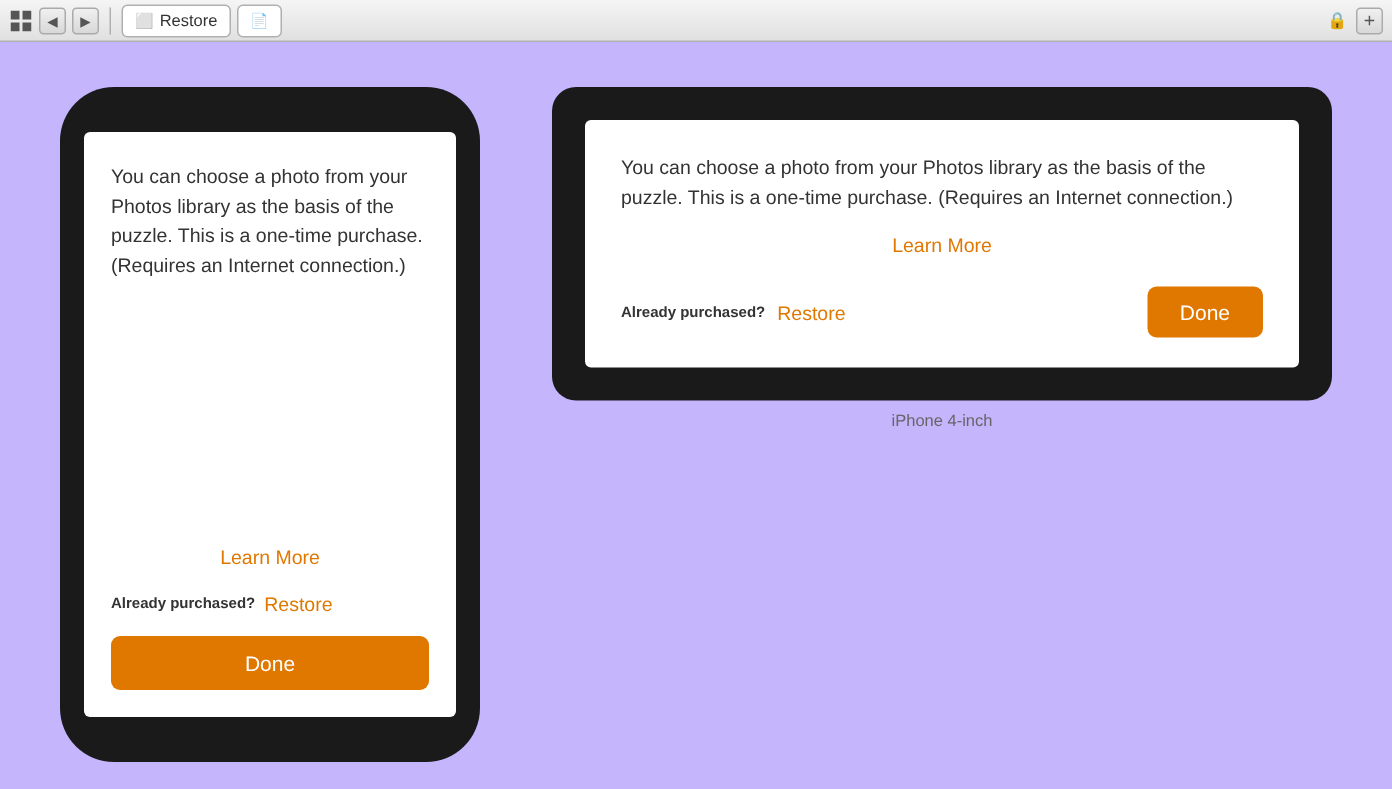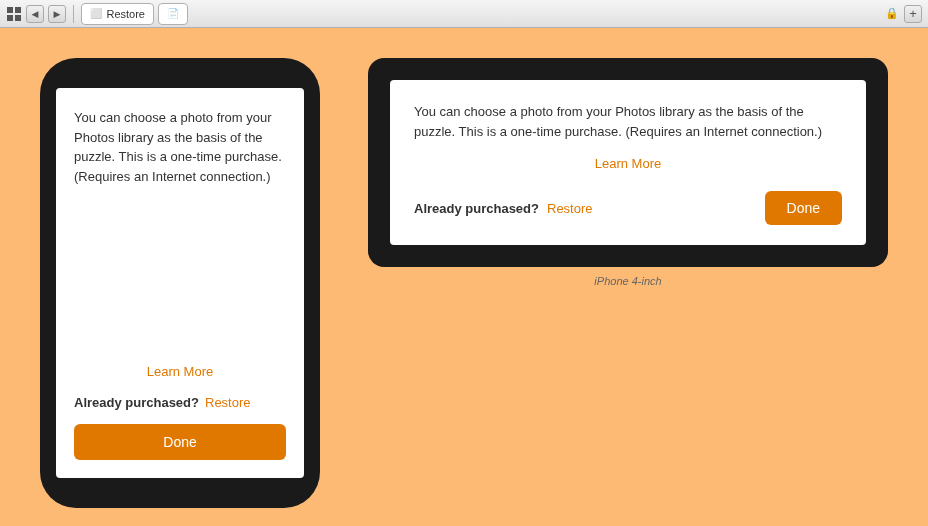--- a/index.html
+++ b/index.html
@@ -105,21 +105,21 @@
     }
 
     
     .content {
       display: flex;
       align-items: flex-start;
       justify-content: center;
       gap: 48px;
       padding: 30px 20px;
       height: calc(526px - 28px);
-      background: #fdba74;
+      background: #c4b5fd;
     }
 
     
     .phone-frame-small {
       width: 280px;
       height: 450px;
       background: #1a1a1a;
       border-radius: 36px;
       padding: 30px 16px;
       display: flex;
@@ -158,21 +158,21 @@
     }
 
     .already-purchased-row-small {
       display: flex;
       align-items: center;
       gap: 6px;
       margin-bottom: 14px;
     }
 
     .already-purchased-label {
-      font-size: 13px;
+      font-size: 10px;
       font-weight: 600;
       color: #333;
       text-align: right;
     }
 
     .restore-link {
       font-size: 13px;
       color: #e07800;
       cursor: pointer;
     }
@@ -250,21 +250,20 @@
       font-size: 14px;
       font-weight: 500;
       cursor: pointer;
     }
 
     .device-label {
       font-size: 11px;
       color: #666;
       margin-top: 8px;
       text-align: center;
-      font-style: italic;
     }
   </style>
 </head>
 <body>
 
 <div class="toolbar">
   <div class="toolbar-grid-icon">
     <svg width="14" height="14" viewBox="0 0 14 14" fill="none">
       <rect x="0" y="0" width="6" height="6" fill="#555"></rect>
       <rect x="8" y="0" width="6" height="6" fill="#555"></rect>

